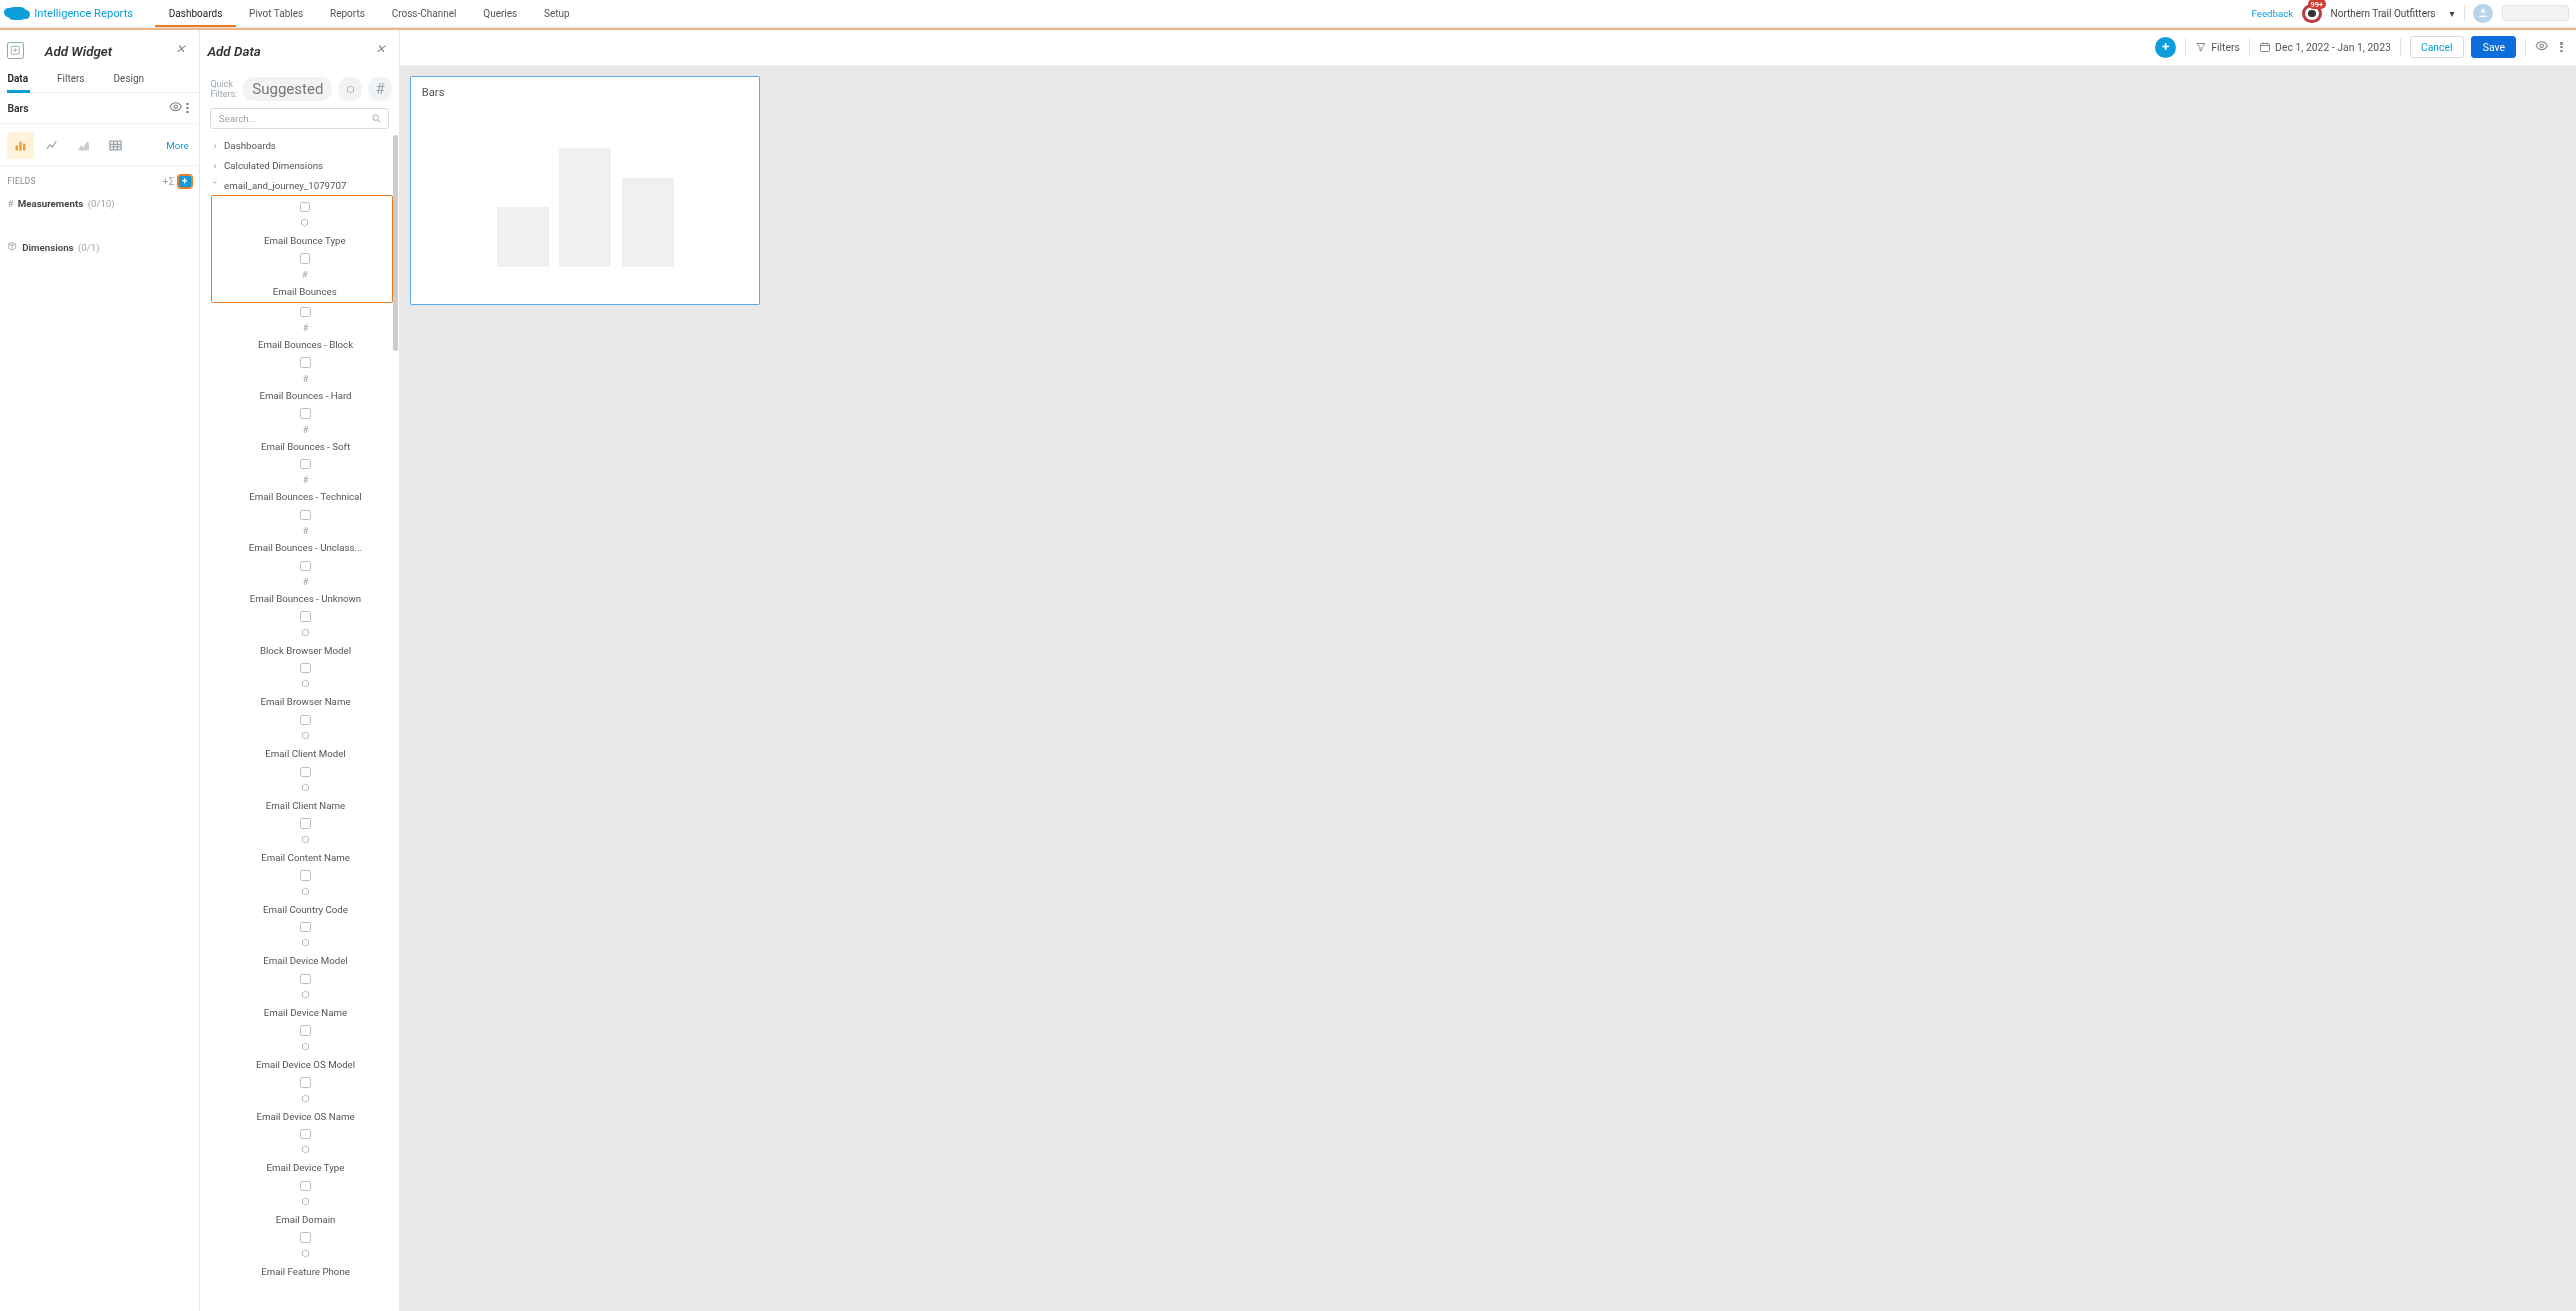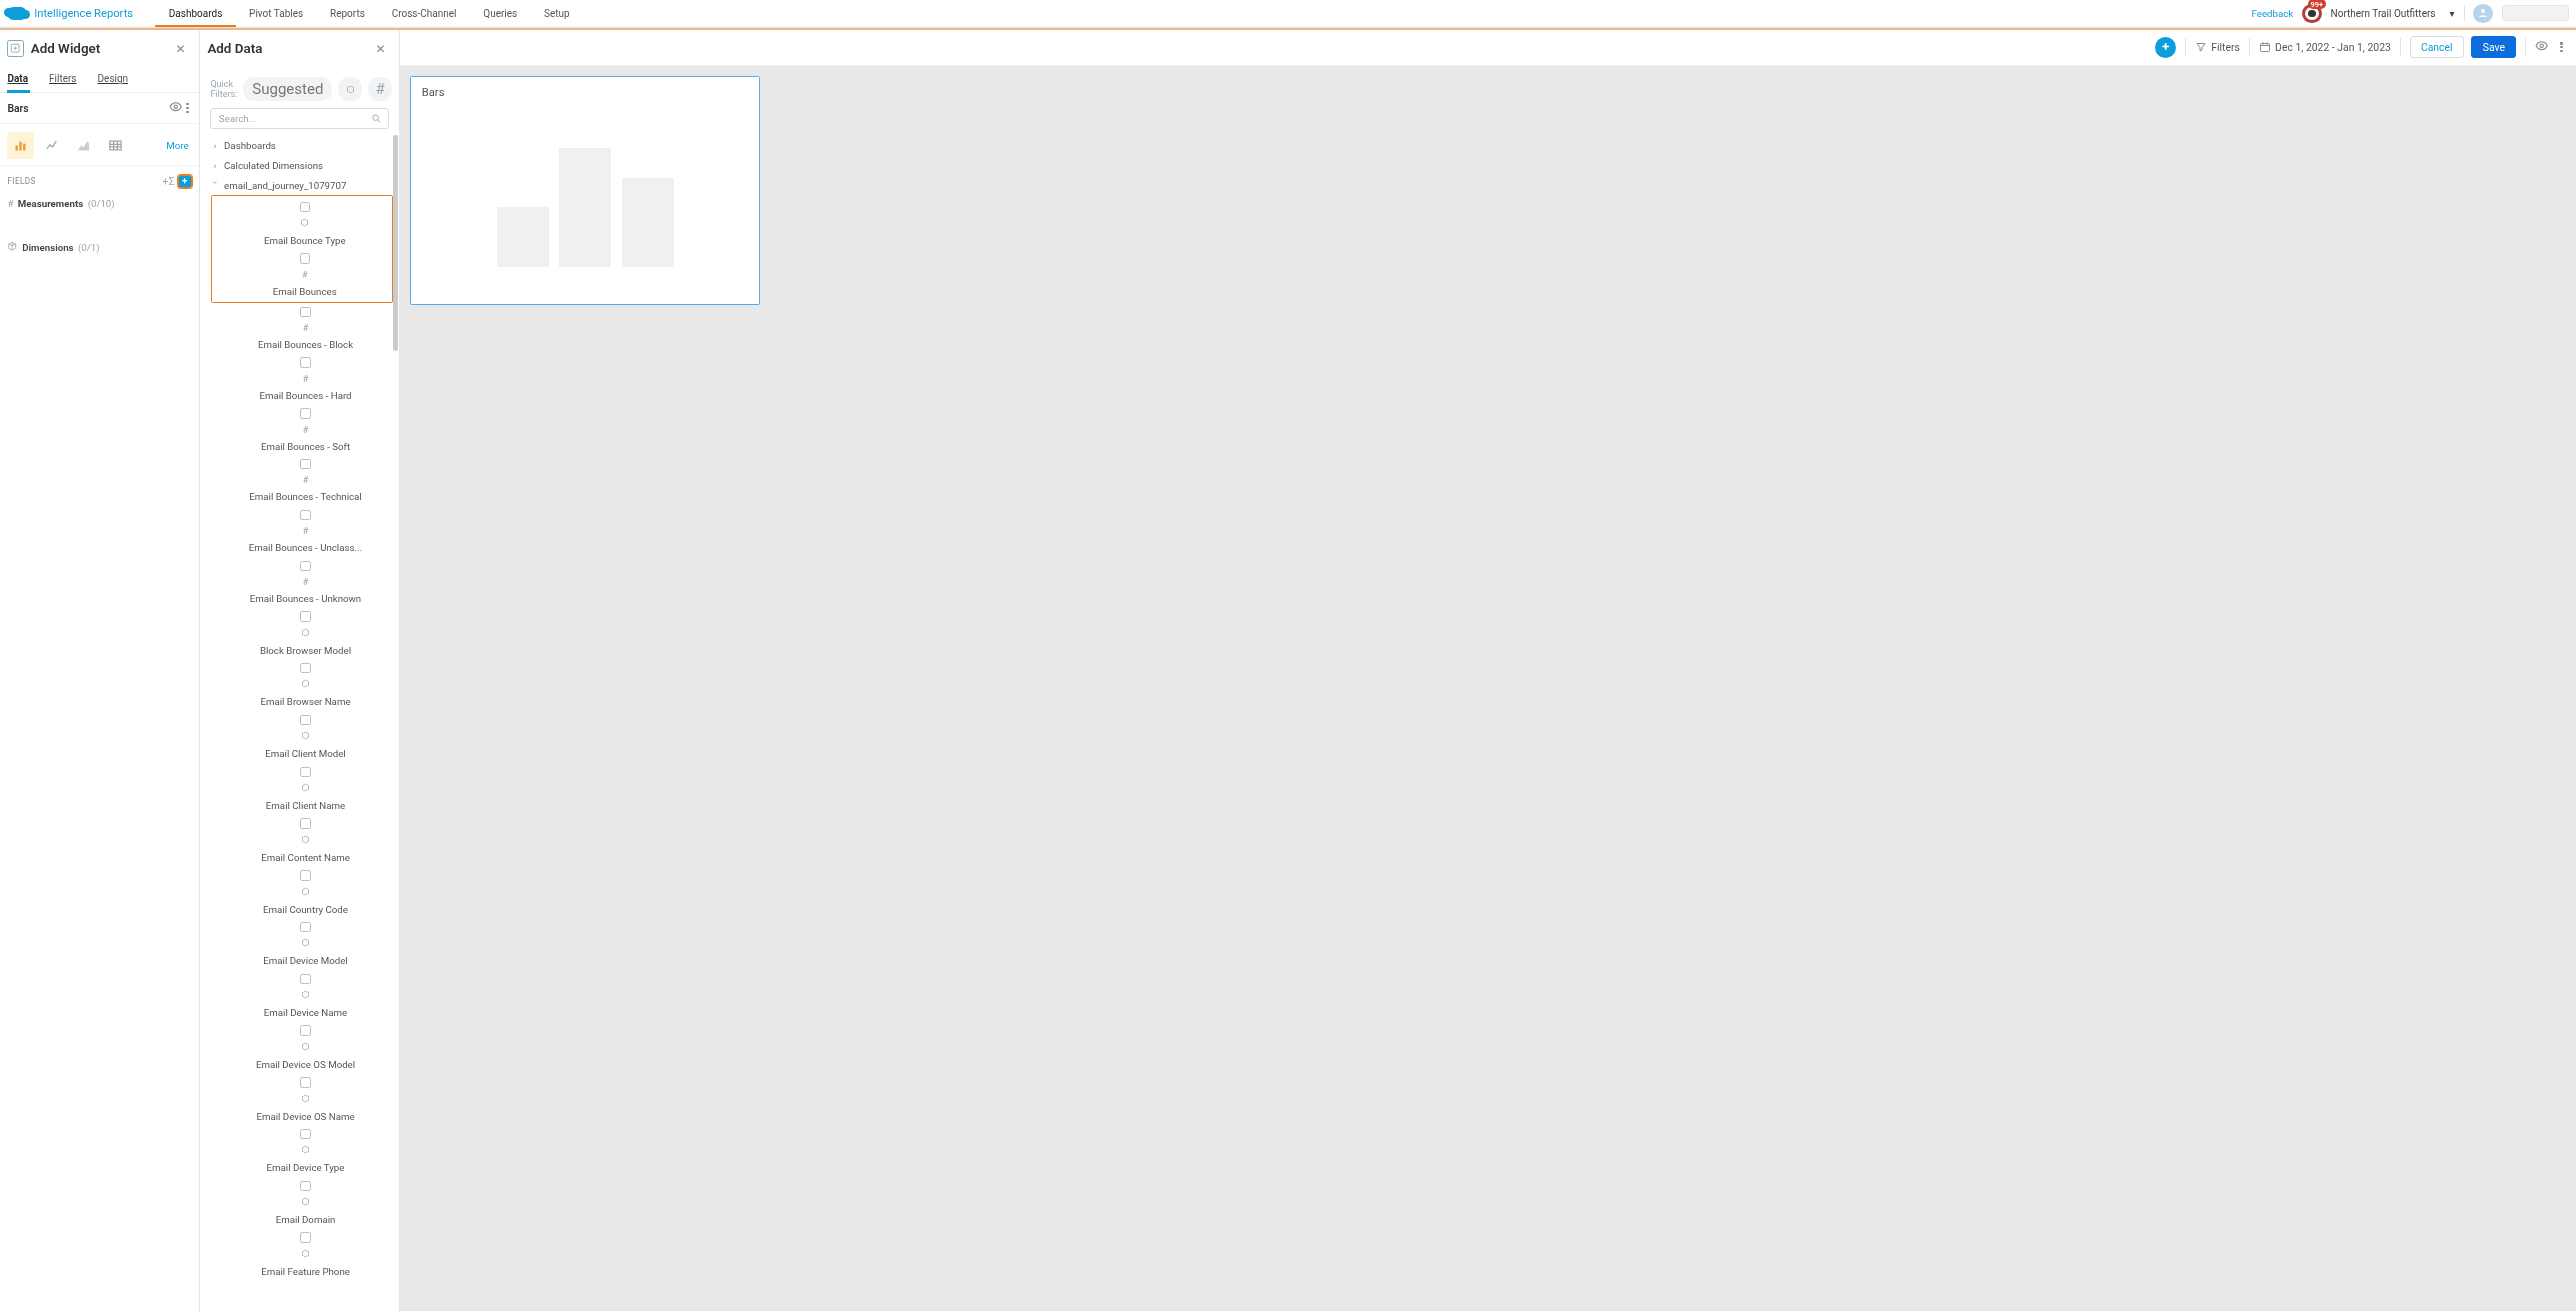--- a/index.html
+++ b/index.html
@@ -45,27 +45,27 @@
 
   .orange-strip { height:2.2px; background:#e87b22; opacity:0.55; }
 
   
   .workspace { display:flex; height:calc(100% - 30px); }
 
   .panel-left { width:200px; border-right:0.7px solid #e6e6e6; display:flex; flex-direction:column;}
   .panel-mid  { width:200px; border-right:0.7px solid #e6e6e6; display:flex; flex-direction:column; position:relative;}
   .canvas-wrap { flex:1; display:flex; flex-direction:column; background:#fff;}
 
-  .panel-header { display:flex; align-items:center; padding:9px 10.4px 7.4px 7.4px; gap:7px;}
+  .panel-header { display:flex; align-items:flex-end; padding:9px 10.4px 7.4px 7.4px; gap:21px;font-style:italic;}
   .add-widget-icon { width:16.4px;height:16.4px; border:0.7px solid #8aa9b8; border-radius:2.2px; display:flex;align-items:center;justify-content:center;}
   .add-widget-icon svg{width:10.4px;height:10.4px;stroke:#8aa9b8;fill:none;stroke-width:2;}
   .panel-title { font-size:13.4px; font-weight:600; color:#333; flex:1;}
   .close-x { color:#888; font-size:12px; cursor:pointer; padding:3px;}
 
-  .left-tabs { display:flex; padding:0 7.4px; gap:0; border-bottom:0.7px solid #eee;text-decoration:underline;}
+  .left-tabs { display:flex; padding:0 7.4px; gap:8px; border-bottom:0.7px solid #eee;}
   .left-tab { padding:7.4px 9px 7.4px 0; font-size:10px; color:#555; cursor:pointer; margin-right:12px; position:relative;}
   .left-tab.active { color:#222; font-weight:600;}
   .left-tab.active::after{content:"";position:absolute;left:0;right:7.4px;bottom:-0.7px;height:2.2px;background:#0d9dda;}
 
   .bars-row { display:flex; align-items:center; padding:7.4px 7.4px; border-bottom:0.7px solid #f3f3f3;}
   .bars-label { font-size:10.4px; font-weight:600; color:#333; flex:1;}
   .eye-icon, .vmenu-icon { width:15px; color:#888; cursor:pointer; text-align:center;}
   .dots-small { display:flex; flex-direction:column; gap:1.5px; padding:3px;}
   .dots-small span{width:2.2px;height:2.2px;border-radius:50%;background:#888;}
 

